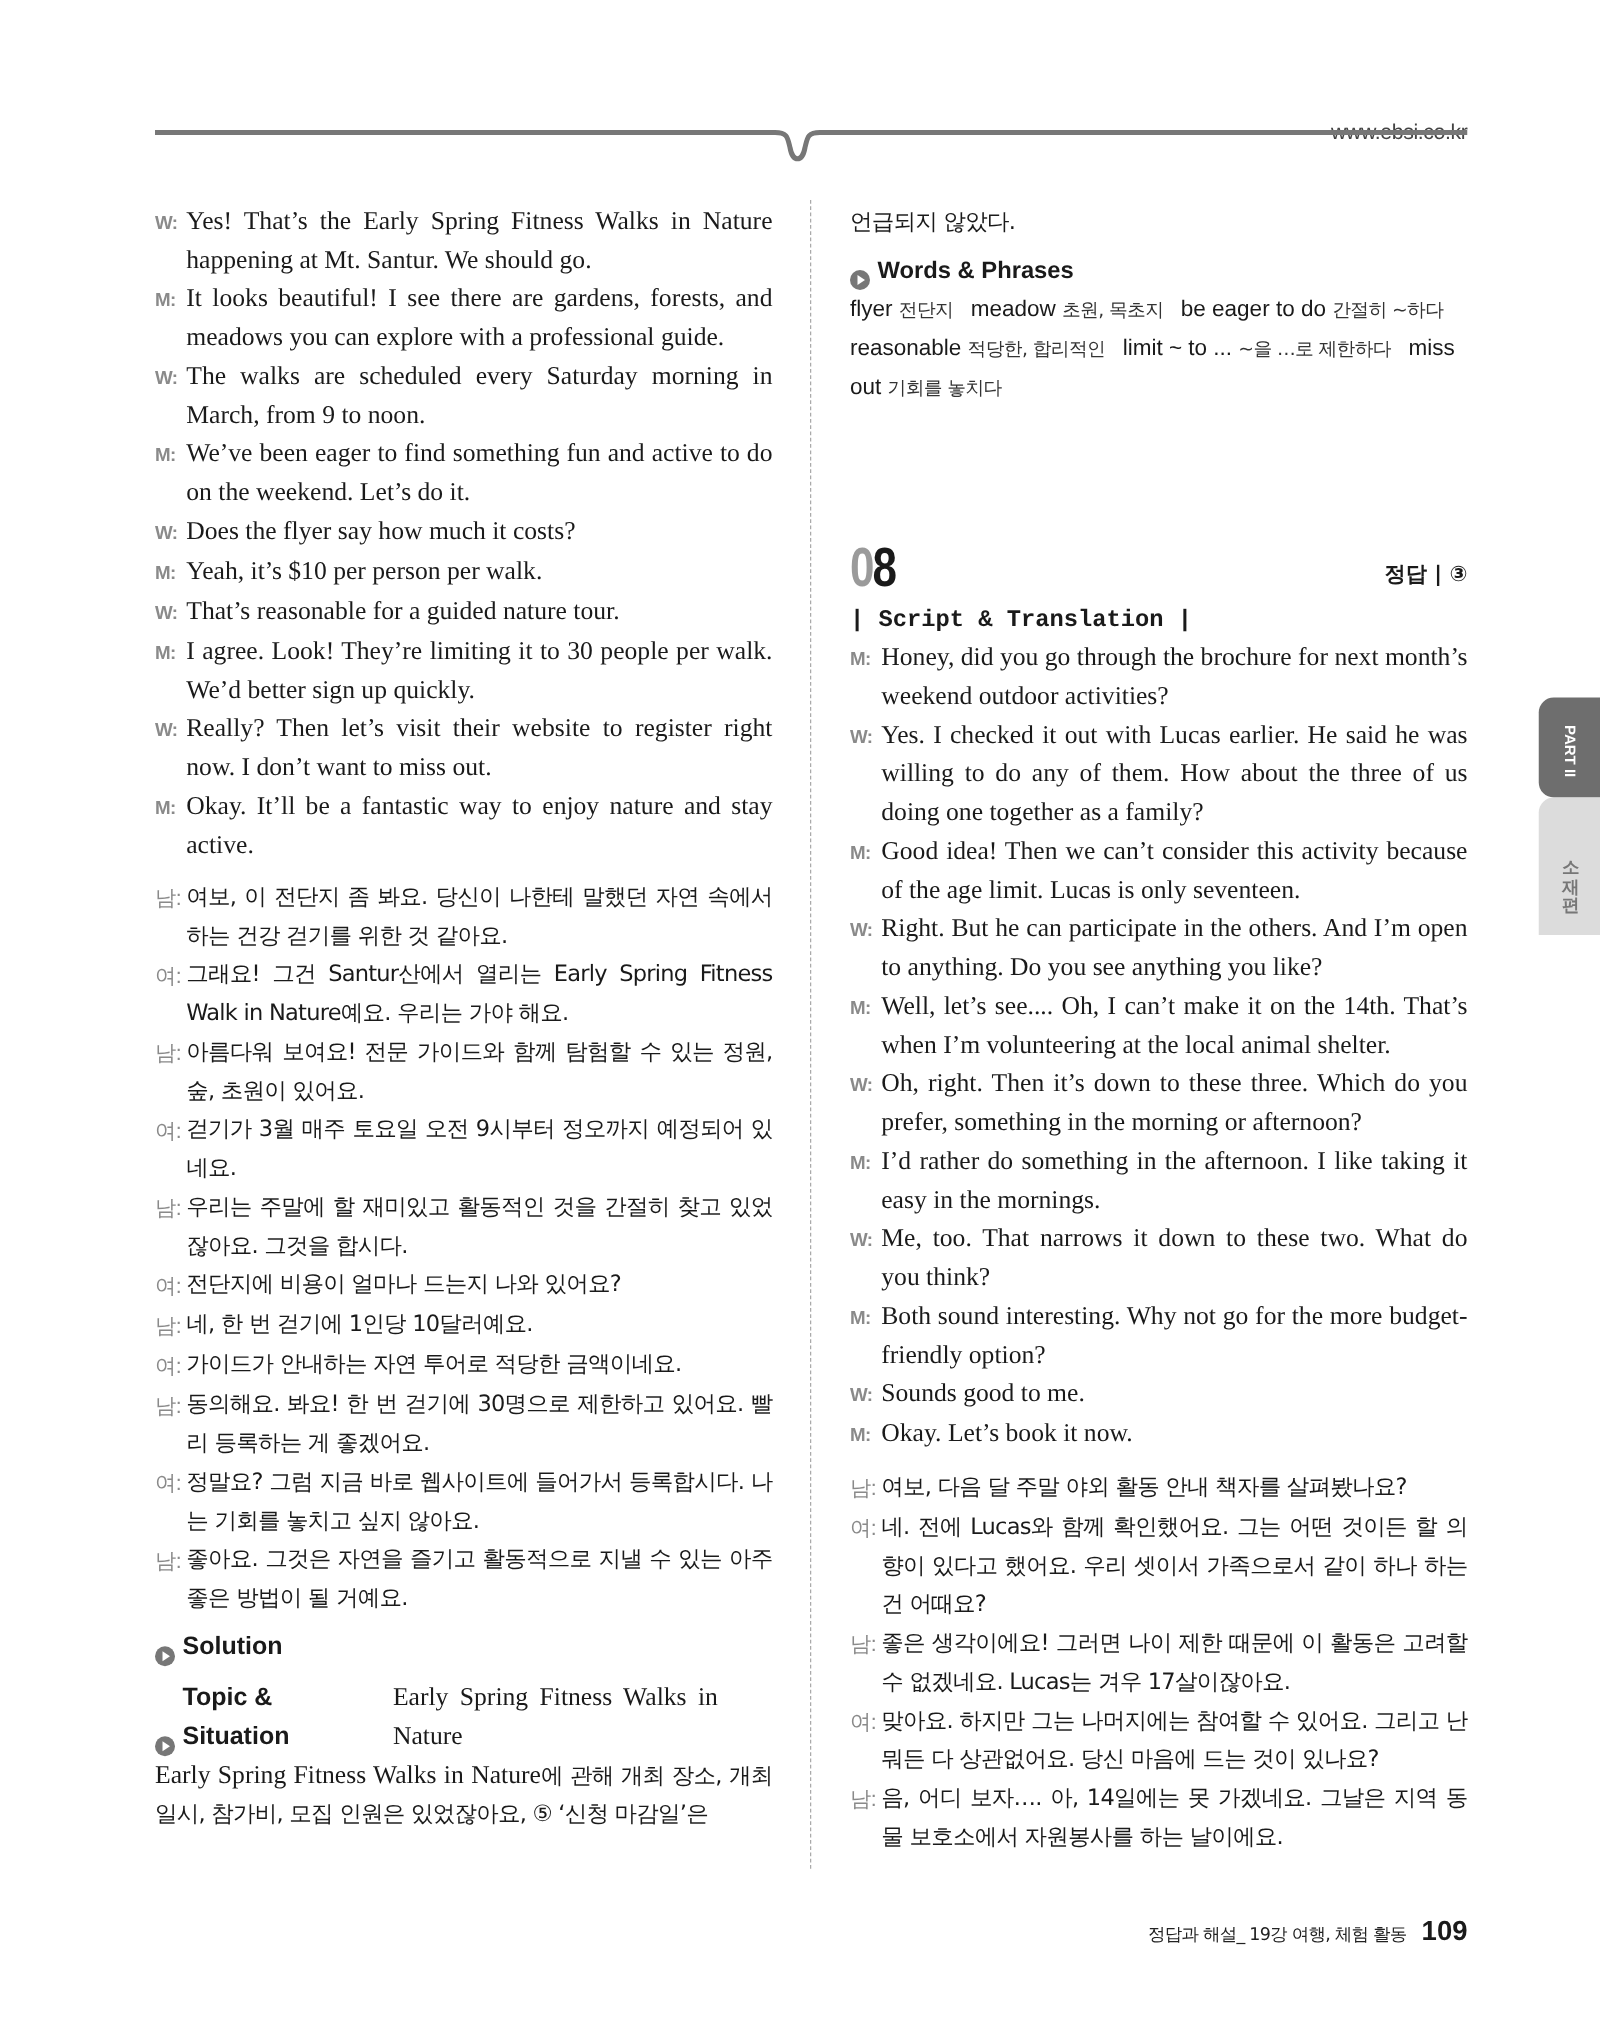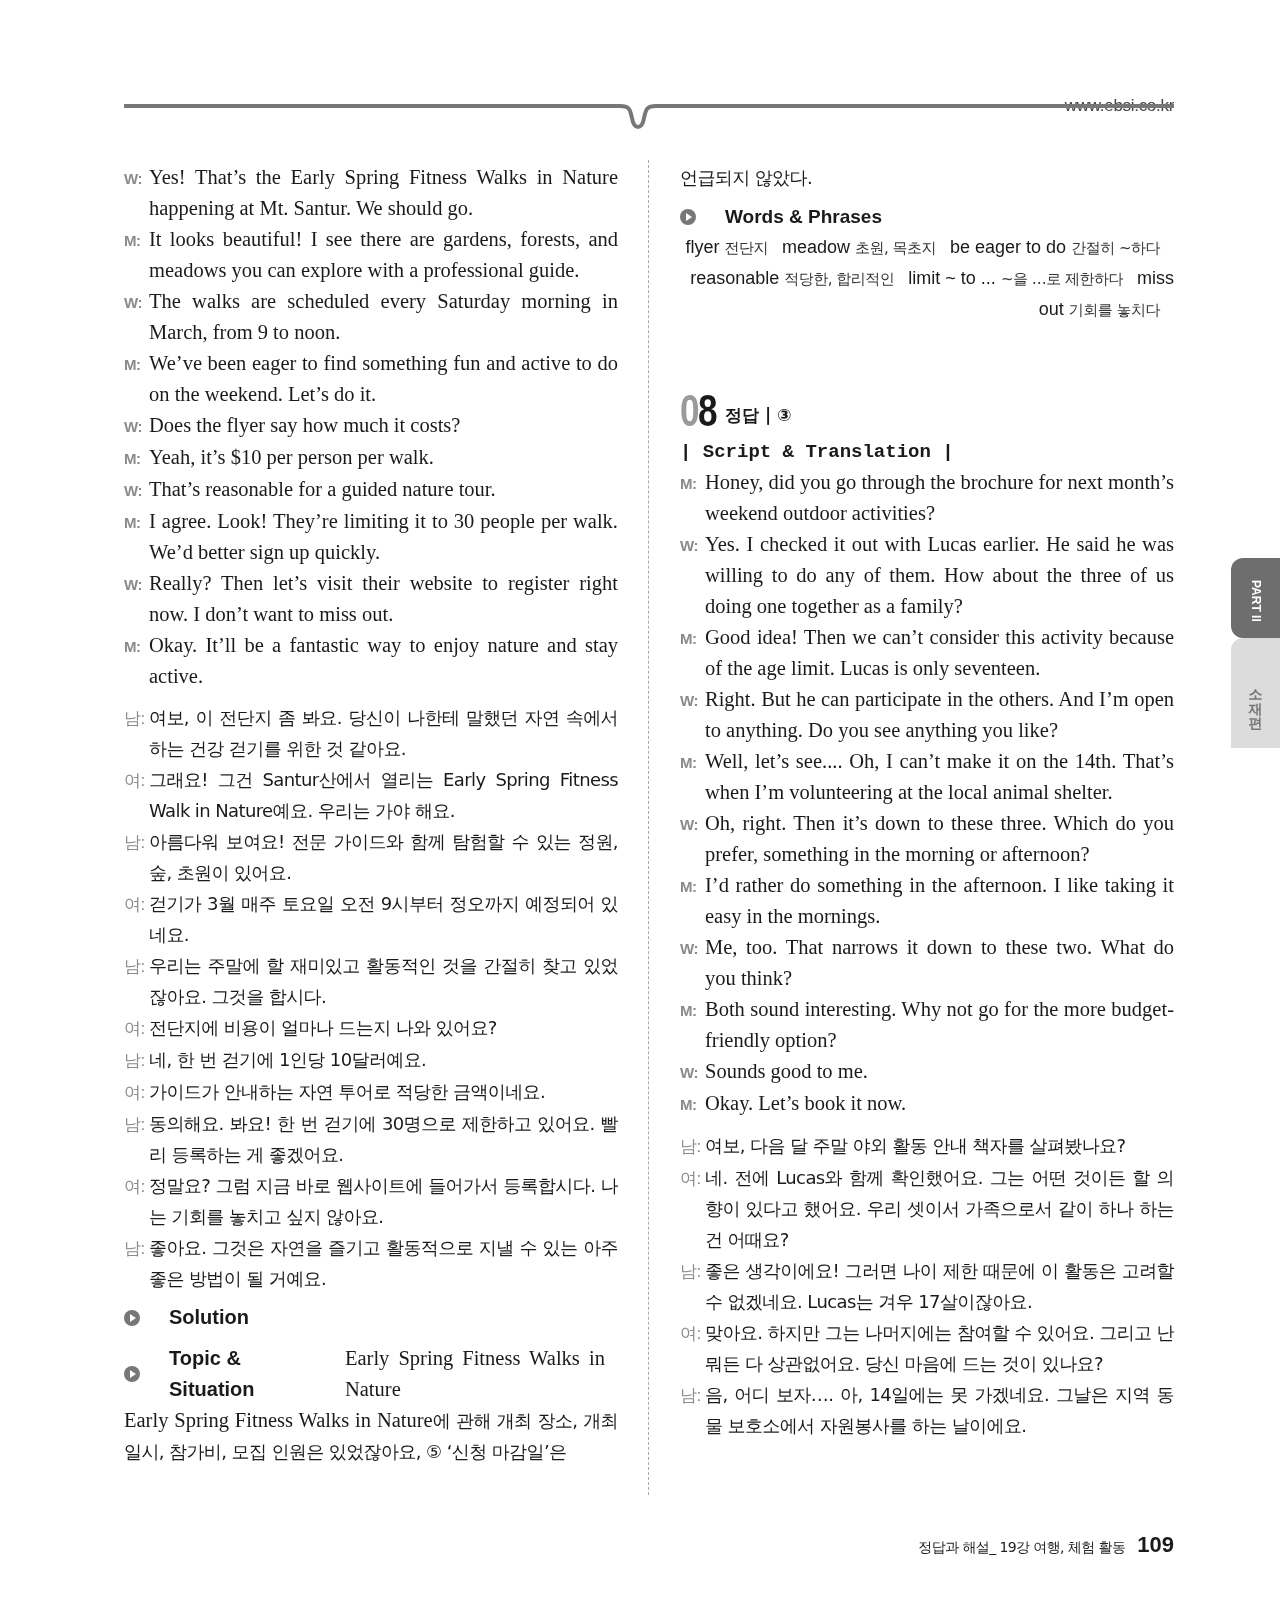--- a/index.html
+++ b/index.html
@@ -9,29 +9,29 @@
   .col { position:absolute; top:162px; width:494px; }
   .col.left { left:124px; }
   .col.right { left:680px; }
   .divider { position:absolute; left:648px; top:160px; height:1335px; border-left:1.5px dashed #aaa; }
   .line { display:flex; font-family:"Liberation Serif", serif; font-size:20.5px; line-height:31px; text-align:justify; }
   .spk { flex:0 0 25px; font-family:"Liberation Sans", sans-serif; font-weight:bold; color:#8a8a8a; font-size:15px; letter-spacing:-0.5px; padding-top:1px; }
   .spk.ko { font-weight:normal; font-size:17px; color:#8a8a8a; }
   .txt { flex:1; text-align:justify; }
   .kr-block { margin-top:10px; }
   .kr-block .line { font-family:"DejaVu Sans", sans-serif; font-size:18px; letter-spacing:-0.6px; }
-  .section-head { display:flex; align-items:center; font-family:"Liberation Sans", sans-serif; font-weight:bold; font-size:20px; margin-top:8px; line-height:31px;gap:23px; }
+  .section-head { display:flex; align-items:flex-end; font-family:"Liberation Sans", sans-serif; font-weight:bold; font-size:20px; margin-top:8px; line-height:31px; }
   .play { width:16px; height:16px; border-radius:50%; background:#777; position:relative; margin-right:6px; flex:0 0 16px; }
   .play::after { content:""; position:absolute; left:6px; top:4px; border-left:6px solid #fff; border-top:4px solid transparent; border-bottom:4px solid transparent; }
   .topic-text { font-family:"Liberation Serif", serif; font-weight:normal; font-size:20.5px; }
   .para { font-family:"Liberation Serif", serif; font-size:20.5px; line-height:31px; text-align:justify; }
   .para .ko { font-family:"DejaVu Sans", sans-serif; font-size:18px; letter-spacing:-0.6px; }
-  .words { font-family:"Liberation Sans", sans-serif; font-size:18px; line-height:30px;text-align:right; }
+  .words { font-family:"Liberation Sans", sans-serif; font-size:18px; line-height:30px; }
   .words .ko { font-family:"DejaVu Sans", sans-serif; font-size:15px; color:#333; letter-spacing:-0.5px; margin-right:14px; }
-  .qhead { display:flex; align-items:flex-end; margin-top:64px; }
+  .qhead { display:flex; justify-content:space-between; align-items:flex-end; margin-top:108px; }
   .qnum { font-family:"Liberation Sans", sans-serif; font-weight:bold; font-size:44px; line-height:44px; transform:scaleX(0.8); transform-origin:left; letter-spacing:-2px; }
   .qnum .zero { color:#9a9a9a; }
   .answer { font-family:"DejaVu Sans", sans-serif; font-size:17px; font-weight:bold; margin-bottom:6px; }
   .script-head { font-family:Liberation Mono, monospace; font-weight:bold; font-size:19px; line-height:30px; margin-top:4px; }
   .tab-part { position:absolute; left:1231px; top:558px; width:49px; height:80px; background:#6e6e6e; border-radius:12px 0 0 12px; color:#fff; font-family:"Liberation Sans", sans-serif; font-weight:bold; font-size:12px; writing-mode:vertical-rl; text-align:center; line-height:49px; padding-top:6px; box-sizing:border-box; }
   .tab-sub { position:absolute; left:1231px; top:638px; width:49px; height:110px; background:#dcdcdc; border-radius:12px 0 0 0; color:#777; font-family:"DejaVu Sans", sans-serif; font-weight:bold; font-size:14px; writing-mode:vertical-rl; text-align:center; line-height:49px; padding-top:14px; box-sizing:border-box; }
   .footer { position:absolute; top:1532px; right:106px; display:flex; align-items:baseline; gap:12px; }
   .footer .ft { font-family:"DejaVu Sans", sans-serif; font-size:14px; color:#222; letter-spacing:-0.6px; }
   .footer .pg { font-family:"Liberation Sans", sans-serif; font-weight:bold; font-size:22px; }
 </style>

